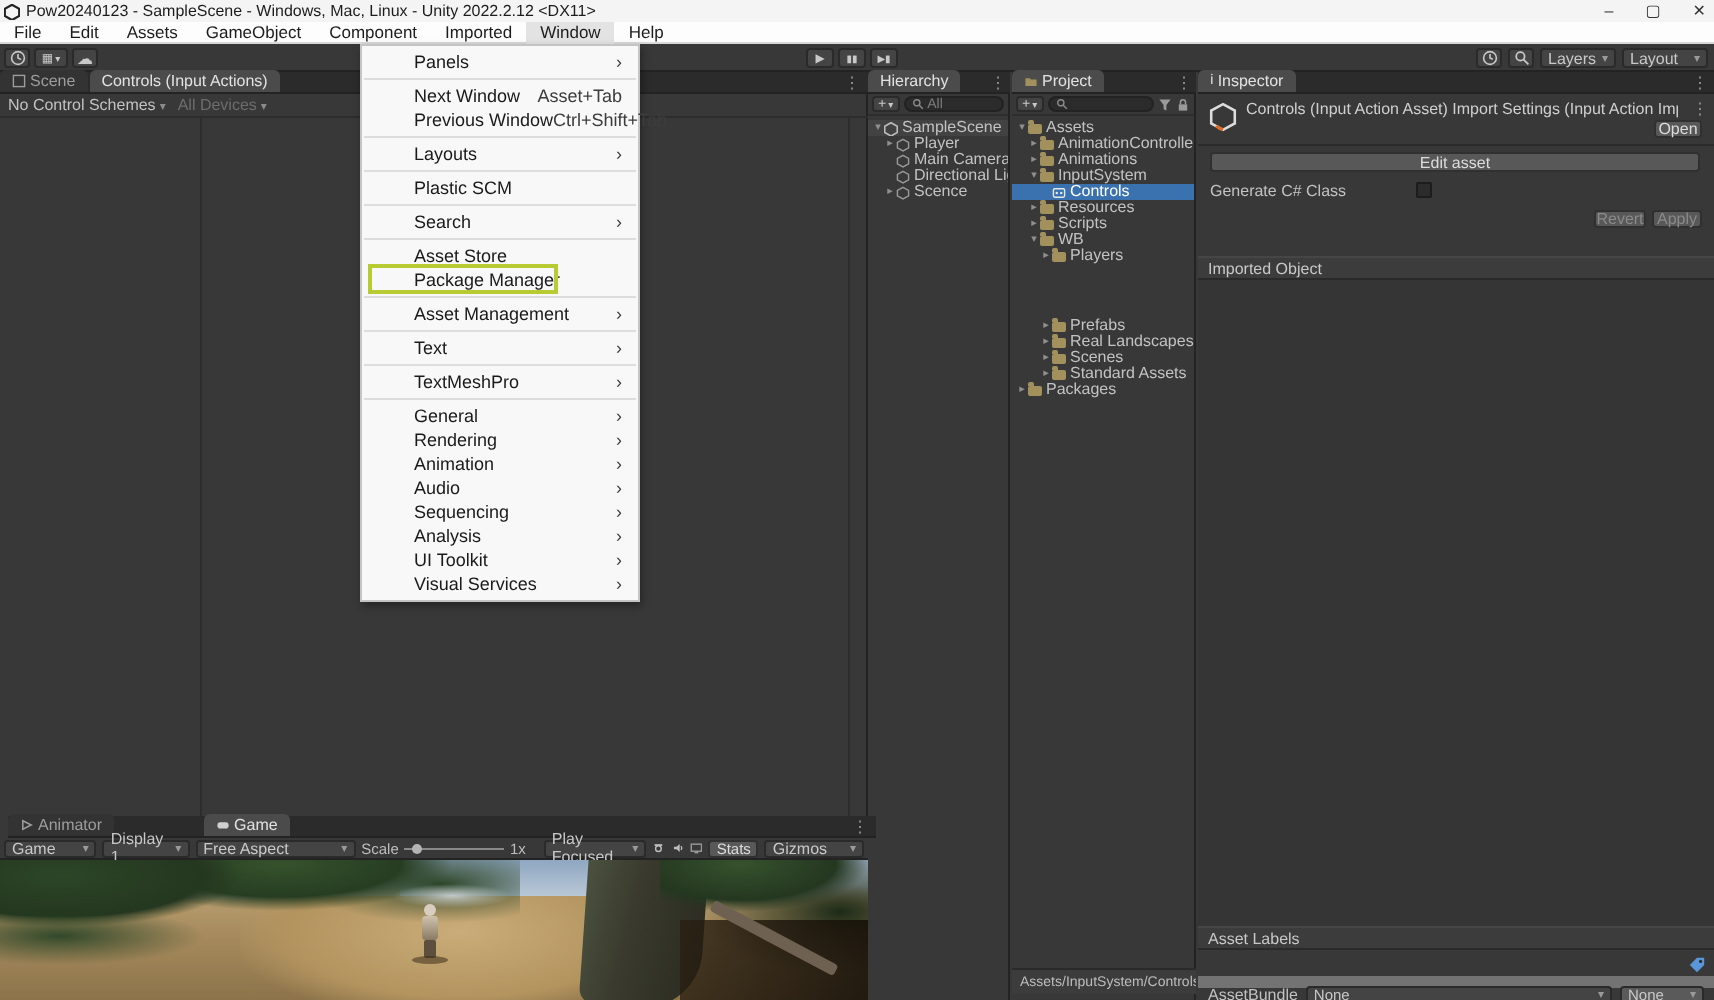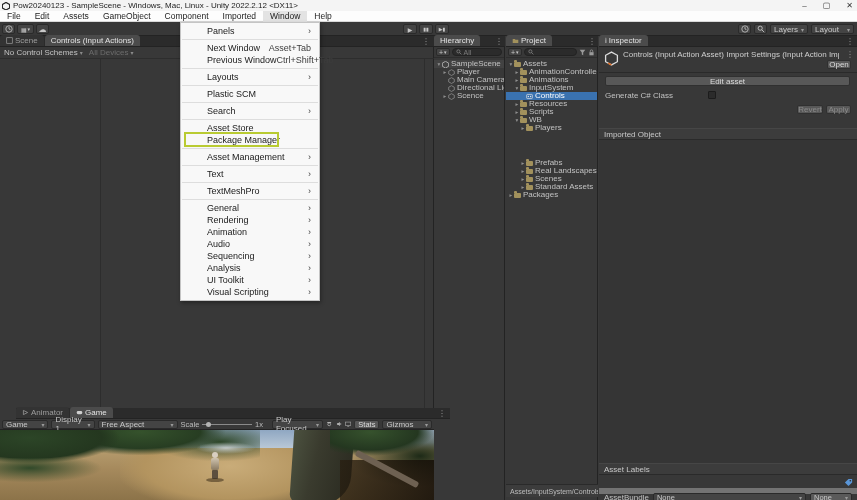--- a/index.html
+++ b/index.html
@@ -90,21 +90,21 @@
   .section-bar { position:absolute; left:0; width:258px; height:12px; background:#3c3c3c; border-top:1px solid #464646; border-bottom:1px solid #2a2a2a;
                  display:flex; align-items:center; padding:0 5px; font-size:8px; color:#c8c8c8; }
   #imported-body { position:absolute; left:0; top:104px; width:258px; height:323px; background:#353535; }
   #tag-row { position:absolute; left:0; top:440px; width:258px; height:12px; display:flex; align-items:center; justify-content:flex-end; padding:0 4px; }
   #bundle-row { position:absolute; left:0; top:452px; width:258px; height:12px; display:flex; align-items:center; gap:4px; padding:0 5px; font-size:8px; color:#c2c2c2; border-top:6px solid #737373;justify-content:center; }
   #bundle-dd { flex:1; height:9px; font-size:7.5px; }
   #variant-dd { width:42px; height:9px; font-size:7.5px; background:#5a5a5a; }
 
   
   #game-panel { position:absolute; left:0; top:408px; width:434px; height:92px; border-right:1px solid #232323; }
-  #game-tabs { left:16px; top:0; width:434px; }
+  #game-tabs { left:4px; top:0; width:434px;gap:44px; }
   #game-toolbar { position:absolute; left:0; top:11px; width:434px; height:11px; background:#383838; border-bottom:1px solid #232323;
                   display:flex; align-items:center; gap:3px; padding:0 2px; font-size:7.5px; }
   .gdd { height:9px; }
   .slider-track { width:62px; height:1px; background:#8a8a8a; position:relative; }
   .slider-handle { position:absolute; left:4px; top:-2px; width:5px; height:5px; border-radius:50%; background:#b4b4b4; }
   #viewport { position:absolute; left:0; top:22px; width:434px; height:70px; overflow:hidden; background:linear-gradient(#9db0c4 0%, #b6c3cf 18%, #b49a6c 30%, #a68a5d 55%, #8c7349 100%); }
   .vp-shape { position:absolute; }
 
   
   svg.ic { display:block; }
@@ -589,18 +589,18 @@
       </div>
     <div class="menu-item">
         <span>Analysis</span>
         <span class="sub">›</span>
       </div>
     <div class="menu-item">
         <span>UI Toolkit</span>
         <span class="sub">›</span>
       </div>
     <div class="menu-item">
-        <span>Visual Scripting</span>
+        <span>Visual Services</span>
         <span class="sub">›</span>
       </div>
   </div>
 
 </div>
 
 </body></html>

